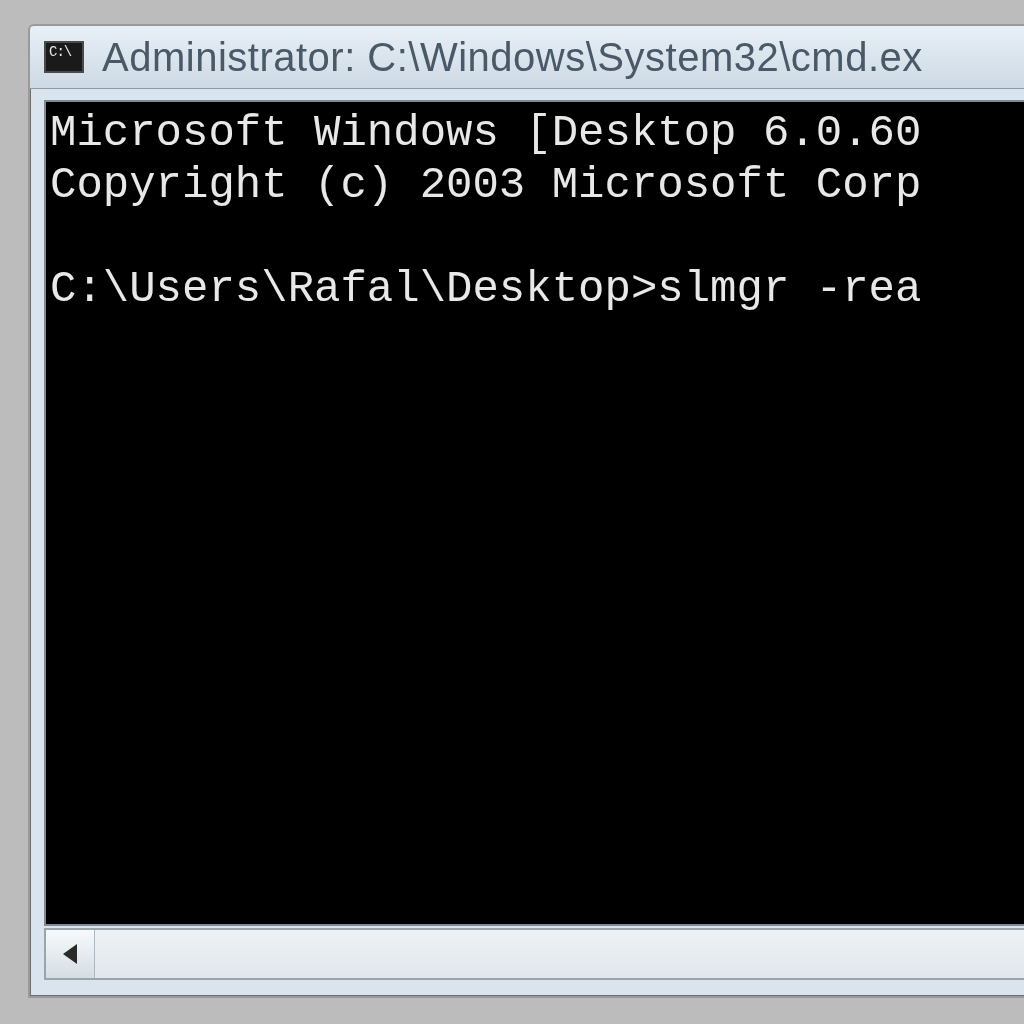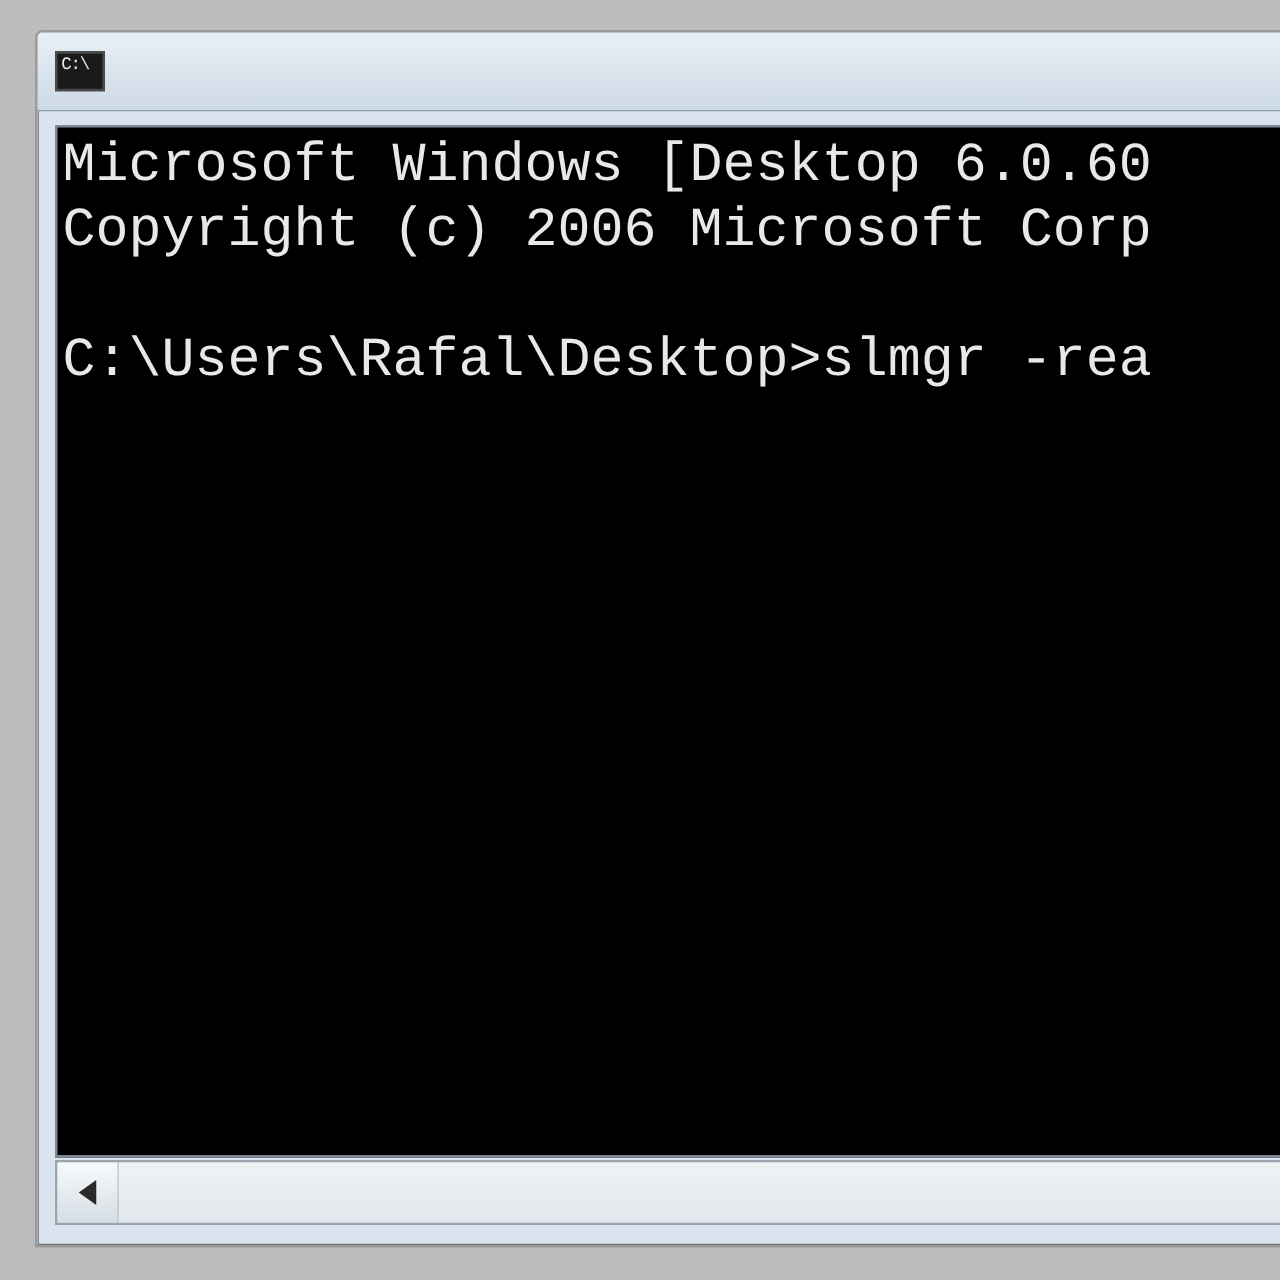--- a/index.html
+++ b/index.html
@@ -101,25 +101,26 @@
   }
 </style>
 </head>
 <body>
 
 <div class="desktop">
   <div class="window">
 
     <div class="titlebar">
       <div class="sys-icon"></div>
+      <div class="title-text">Administrator: C:\Windows\System32\cmd.ex</div>
     </div>
 
     <div class="client">
       <div class="term"><span>Microsoft Windows [Desktop 6.0.60</span>
-<span>Copyright (c) 2006 Microsoft Corp</span>
+<span>Copyright (c) 2003 Microsoft Corp</span>
 <span></span>
 <span>C:\Users\Rafal\Desktop&gt;slmgr -rea</span></div>
     </div>
 
     <div class="scrollbar">
       <div class="scroll-btn">
         <div class="arrow"></div>
       </div>
       <div class="scroll-track"></div>
     </div>

